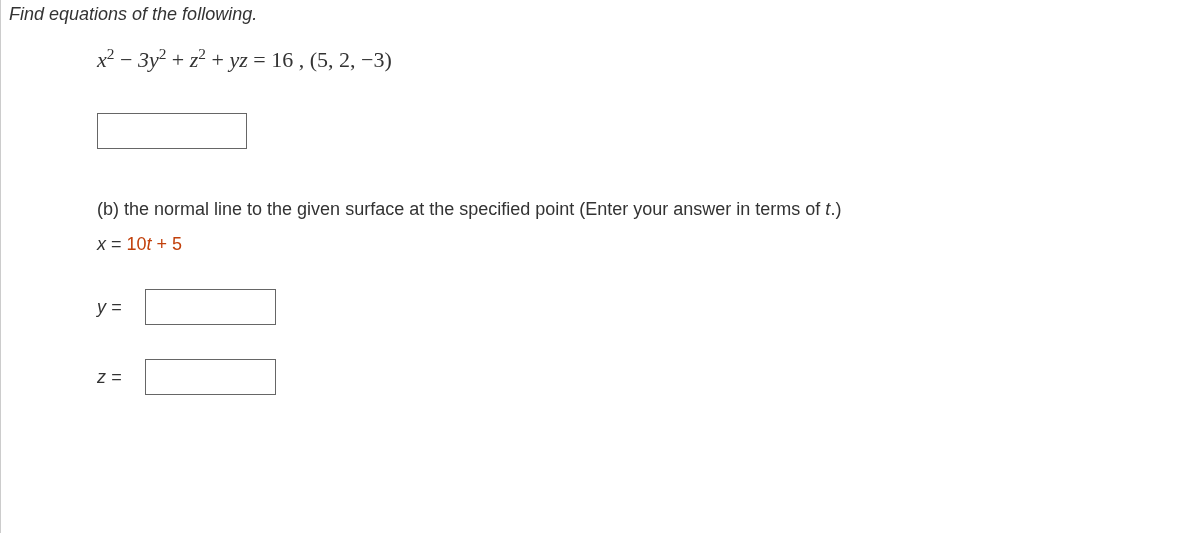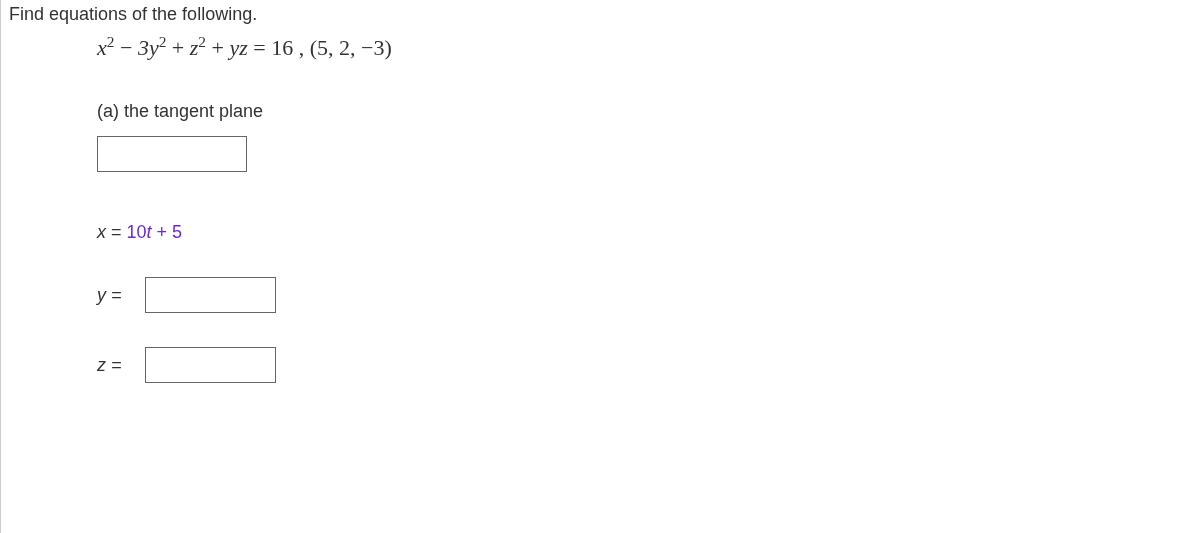--- a/index.html
+++ b/index.html
@@ -12,21 +12,22 @@
       height: 533px;
       font-family: Verdana, Geneva, sans-serif;
       font-size: 18px;
       color: #333;
       padding: 4px 8px;
       background: #fff;
       border-left: 1px solid #ccc;
     }
     .header-text {
       font-size: 18px;
-      margin-bottom: 8px;
+      margin-bottom: 20px;
+      font-style: italic;
     }
     .equation {
       font-family: "Times New Roman", Times, serif;
       font-style: italic;
       font-size: 22px;
       margin-left: 88px;
       margin-bottom: 40px;
     }
     .equation .upright {
       font-style: normal;
@@ -64,46 +65,48 @@
     .var-label {
       font-style: italic;
       font-size: 18px;
       margin-right: 8px;
       width: 40px;
     }
     .italic-t {
       font-style: italic;
     }
     .answer-red {
-      color: #6d28d9;
+      color: #c2410c;
     }
     .normal-line-hint {
       font-style: italic;
     }
     sup {
       font-size: 0.7em;
       vertical-align: super;
       font-style: normal;
     }
   </style>
 </head>
 <body>
 
 <div class="header-text">Find equations of the following.</div>
 
 <div class="equation">
   <span>x</span><sup>2</sup> <span class="upright">−</span> 3y<sup>2</sup> <span class="upright">+</span> z<sup>2</sup> <span class="upright">+</span> yz <span class="upright">= 16 , (5, 2, −3)</span>
 </div>
 
 <div class="section gap-large">
-  <div class="section-label">(a) the tangent plane</div>
   <div class="input-box"></div>
 </div>
 
 <div class="section">
+  <div class="section-label">
+    <span>(b) the normal line to the given surface at the specified point (Enter your answer in terms of </span><span class="normal-line-hint">t</span><span>.)</span>
+  </div>
   <div class="gap-medium">
     <span class="italic-t">x</span><span> = </span><span class="answer-red">10<span class="italic-t">t</span> + 5</span>
   </div>
   <div class="row gap-medium">
     <span class="var-label">y =</span>
     <div class="input-box-wide"></div>
   </div>
   <div class="row">
     <span class="var-label">z =</span>
     <div class="input-box-wide"></div>

